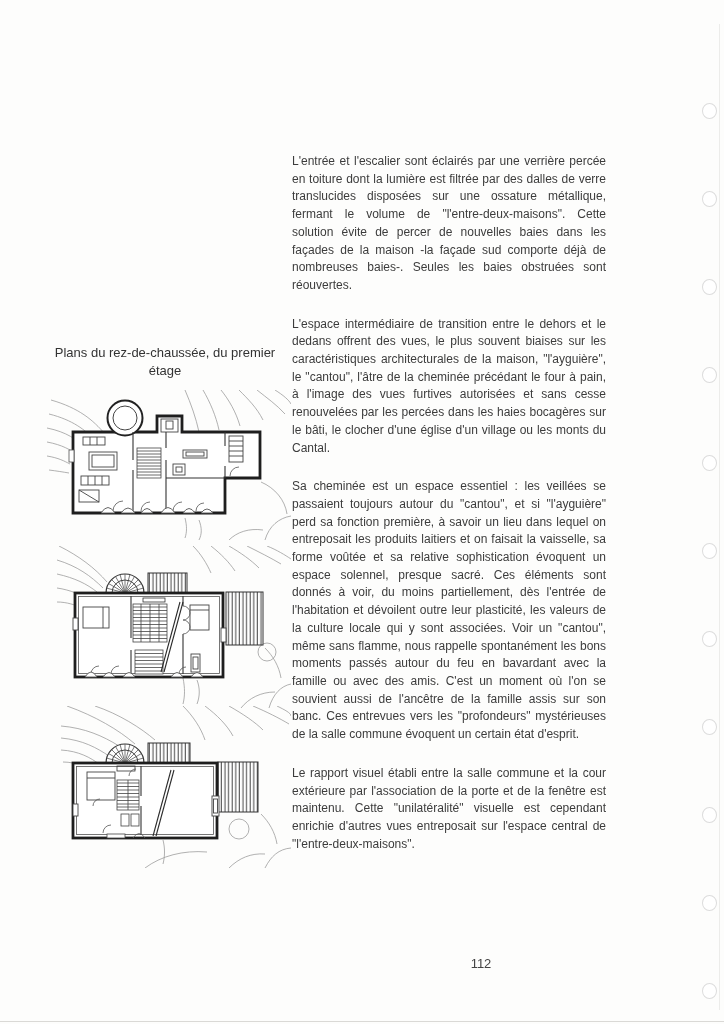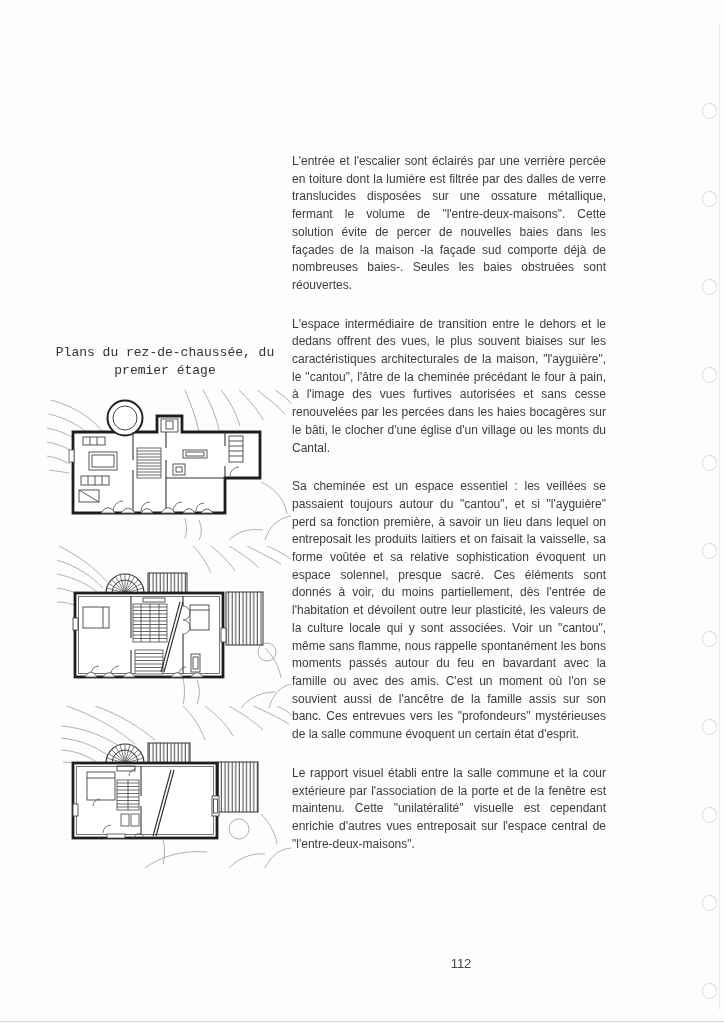--- a/index.html
+++ b/index.html
@@ -7,30 +7,30 @@
     position:relative;width:724px;height:1024px;background:#fdfdfc;
     font-family:"Liberation Sans",sans-serif;color:#3a3a3a;overflow:hidden;
   }
   
   .hole{position:absolute;left:702px;width:13px;height:14px;border:1px solid #dcdcdc;
         border-radius:50%;background:#fff;}
   .edge-v{position:absolute;left:719px;top:24px;width:1px;height:986px;background:#ececea;}
   .edge-b{position:absolute;left:0;top:1021px;width:724px;height:1px;background:#dad9d6;}
   
   .caption{position:absolute;left:40px;top:344px;width:250px;text-align:center;
-           font-size:13px;line-height:18px;color:#333;font-family:Liberation Mono, monospace;}
+           font-size:13px;line-height:18px;color:#333;}
   .plan{position:absolute;left:33px;}
   .plan1{top:390px;}
   .plan2{top:546px;}
   .plan3{top:706px;}
   
   .textcol{position:absolute;left:292px;top:124px;width:314px;margin-top:29px;}
   .textcol p{margin:0 0 21px 0;font-size:12px;line-height:17.7px;
              text-align:justify;color:#3c3c3c;}
-  .pagenum{position:absolute;left:304px;top:956px;width:314px;text-align:center;
+  .pagenum{position:absolute;left:324px;top:956px;width:314px;text-align:center;
            font-size:13px;color:#444;}
 </style>
 </head>
 <body>
 
 <div class="page">
 
   <div class="hole" style="top:103px"></div>
   <div class="hole" style="top:191px"></div>
   <div class="hole" style="top:279px"></div>

